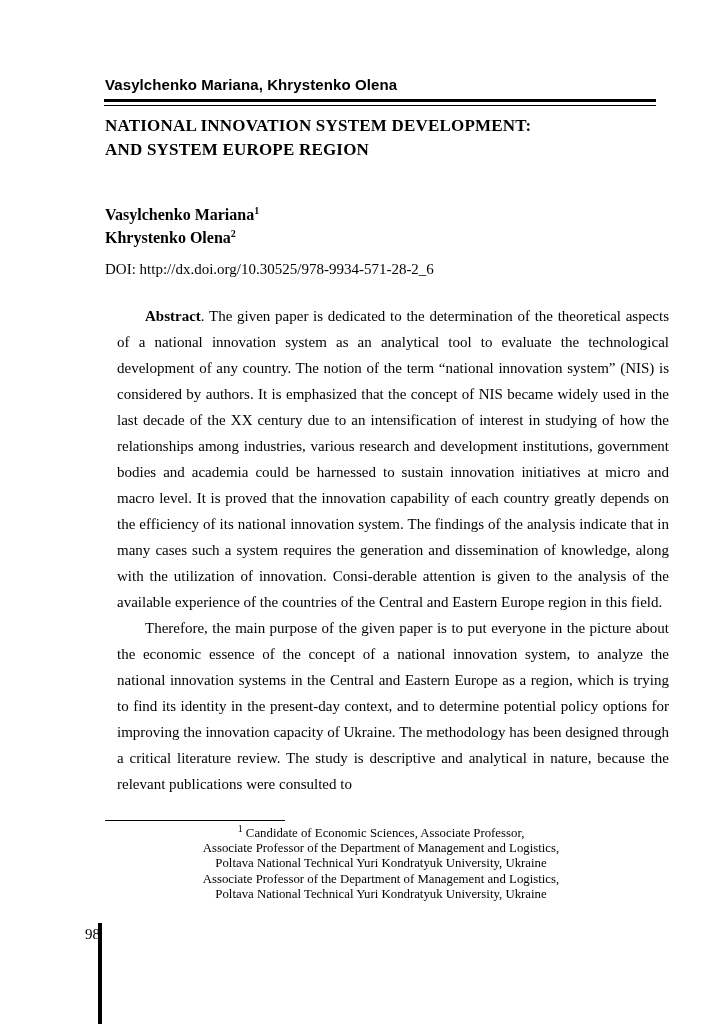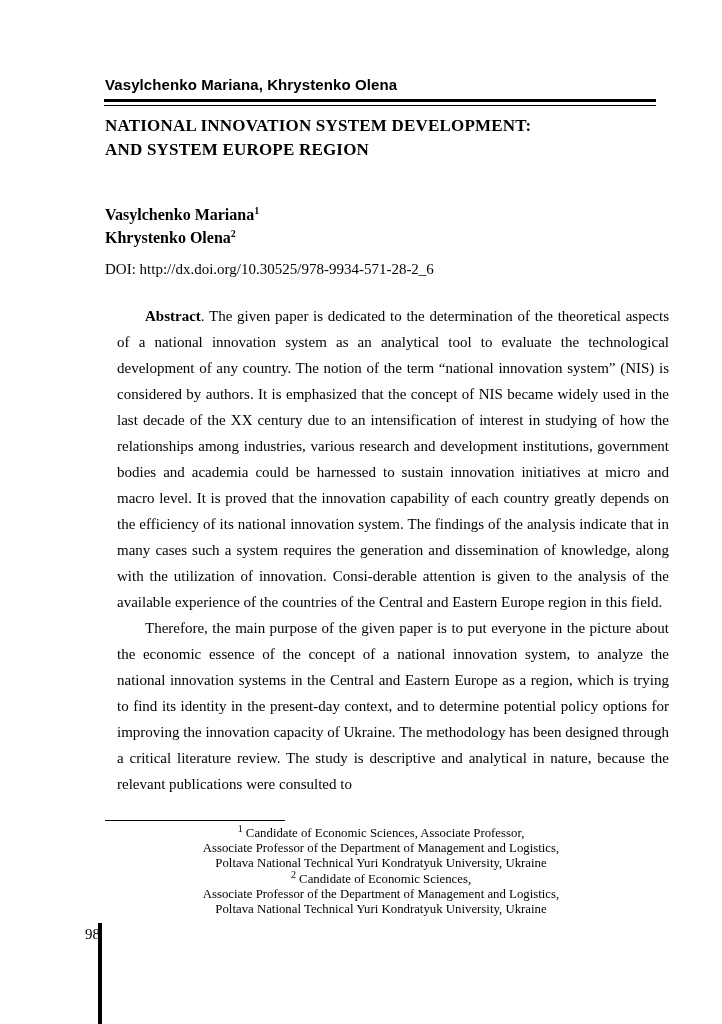--- a/index.html
+++ b/index.html
@@ -149,21 +149,20 @@
 
   <div class="footnote-rule"></div>
 
   <div class="footnotes">
     <div>
       <div><sup>1</sup><span> Candidate of Economic Sciences, Associate Professor,</span></div>
       <div>Associate Professor of the Department of Management and Logistics,</div>
       <div>Poltava National Technical Yuri Kondratyuk University, Ukraine</div>
     </div>
     <div>
-      <div><sup>2</sup><span> Candidate of Economic Sciences,</span></div>
       <div>Associate Professor of the Department of Management and Logistics,</div>
       <div>Poltava National Technical Yuri Kondratyuk University, Ukraine</div>
     </div>
   </div>
 
   <div class="footer-pageno">98</div>
   <div class="footer-bar"></div>
 
 </div>
 

